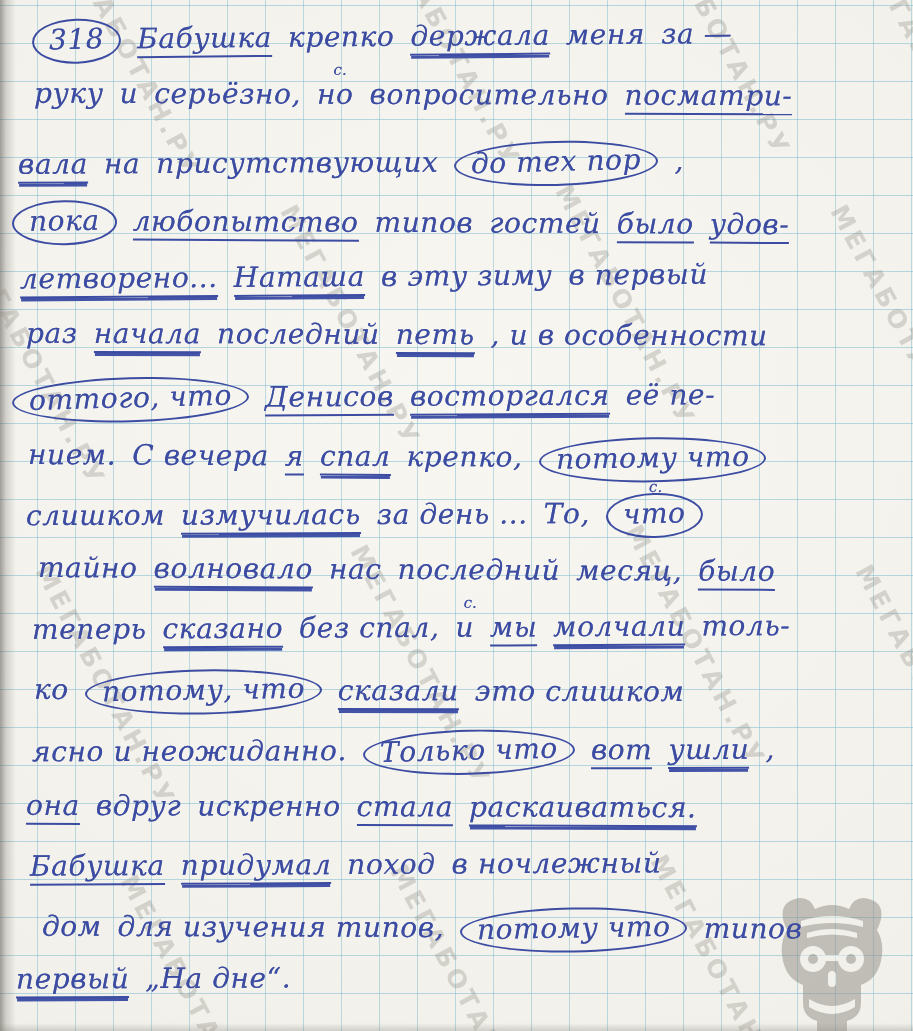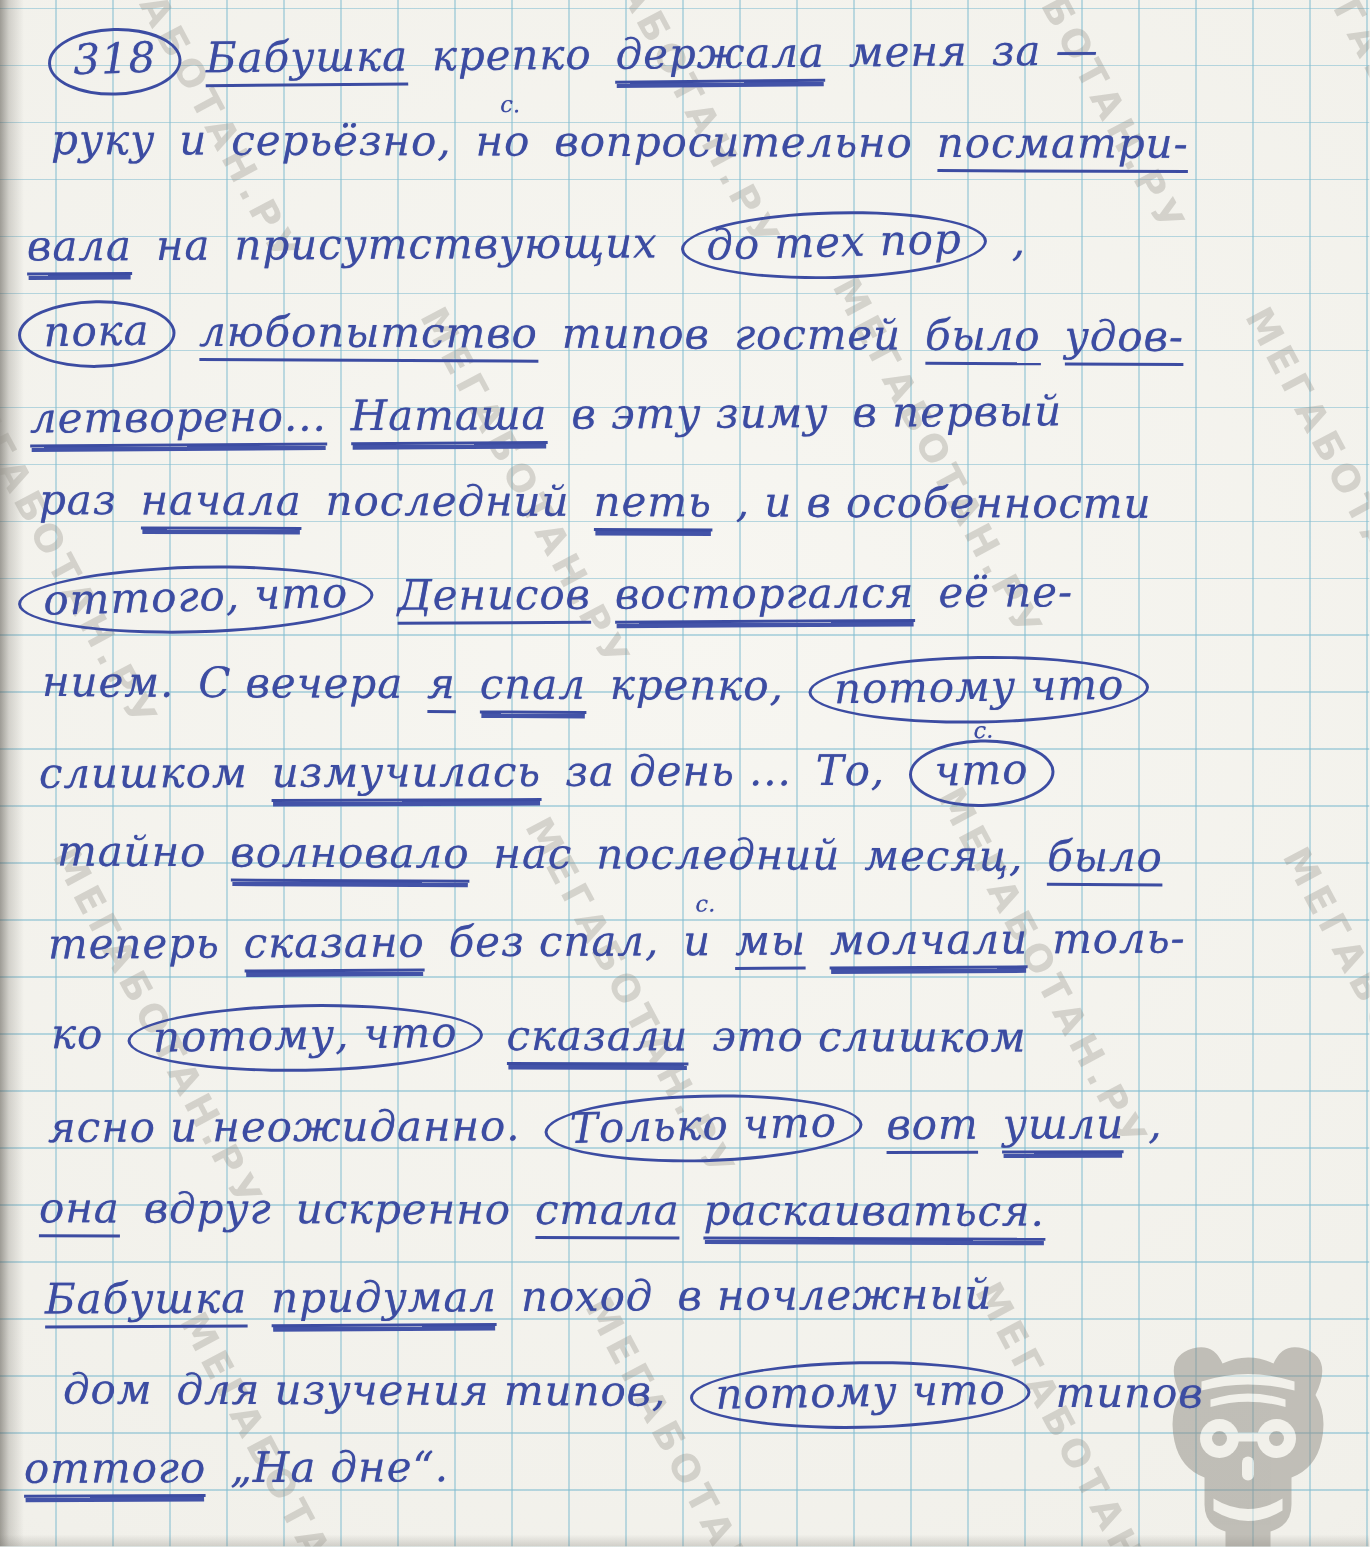--- a/index.html
+++ b/index.html
@@ -105,14 +105,14 @@
     <div class="line" style="top: 376px; left: 12px; transform: rotate(-0.3deg);"><span class="seg c">оттого, что</span><span class="seg u">Денисов</span><span class="seg uu">восторгался</span><span class="seg">её пе-</span></div>
     <div class="line" style="top: 436px; left: 28px; transform: rotate(0.3deg);"><span class="seg">нием.</span><span class="seg">С вечера</span><span class="seg u">я</span><span class="seg uu">спал</span><span class="seg">крепко,</span><span class="seg c">потому что</span></div>
     <div class="line" style="top: 494px; left: 26px; transform: rotate(-0.2deg);"><span class="seg">слишком</span><span class="seg uu">измучилась</span><span class="seg">за день ...</span><span class="seg">То,</span><span class="seg c">что<span class="sup">с.</span></span></div>
     <div class="line" style="top: 553px; left: 38px; transform: rotate(0.3deg);"><span class="seg">тайно</span><span class="seg uu">волновало</span><span class="seg">нас</span><span class="seg">последний</span><span class="seg">месяц,</span><span class="seg u">было</span></div>
     <div class="line" style="top: 611px; left: 32px; transform: rotate(-0.3deg);"><span class="seg">теперь</span><span class="seg uu">сказано</span><span class="seg">без спал,</span><span class="seg">и<span class="sup">с.</span></span><span class="seg u">мы</span><span class="seg uu">молчали</span><span class="seg">толь-</span></div>
     <div class="line" style="top: 670px; left: 34px; transform: rotate(0.2deg);"><span class="seg">ко</span><span class="seg c">потому, что</span><span class="seg uu">сказали</span><span class="seg">это слишком</span></div>
     <div class="line" style="top: 730px; left: 32px; transform: rotate(-0.2deg);"><span class="seg">ясно и неожиданно.</span><span class="seg c">Только что</span><span class="seg u">вот</span><span class="seg uu">ушли</span><span class="seg">,</span></div>
     <div class="line" style="top: 790px; left: 26px; transform: rotate(0.2deg);"><span class="seg u">она</span><span class="seg">вдруг</span><span class="seg">искренно</span><span class="seg u">стала</span><span class="seg uu">раскаиваться.</span></div>
     <div class="line" style="top: 848px; left: 30px; transform: rotate(-0.3deg);"><span class="seg u">Бабушка</span><span class="seg uu">придумал</span><span class="seg">поход</span><span class="seg">в ночлежный</span></div>
     <div class="line" style="top: 907px; left: 42px; transform: rotate(0.2deg);"><span class="seg">дом</span><span class="seg">для изучения типов,</span><span class="seg c">потому что</span><span class="seg">типов</span></div>
-    <div class="line" style="top: 962px; left: 16px; transform: rotate(-0.2deg);"><span class="seg uu">оттого</span><span class="seg">„На дне“.</span></div>
+    <div class="line" style="top: 962px; left: 16px; transform: rotate(-0.2deg);"><span class="seg uu">первый</span><span class="seg">„На дне“.</span></div>
   </div>
 
 </body></html>

